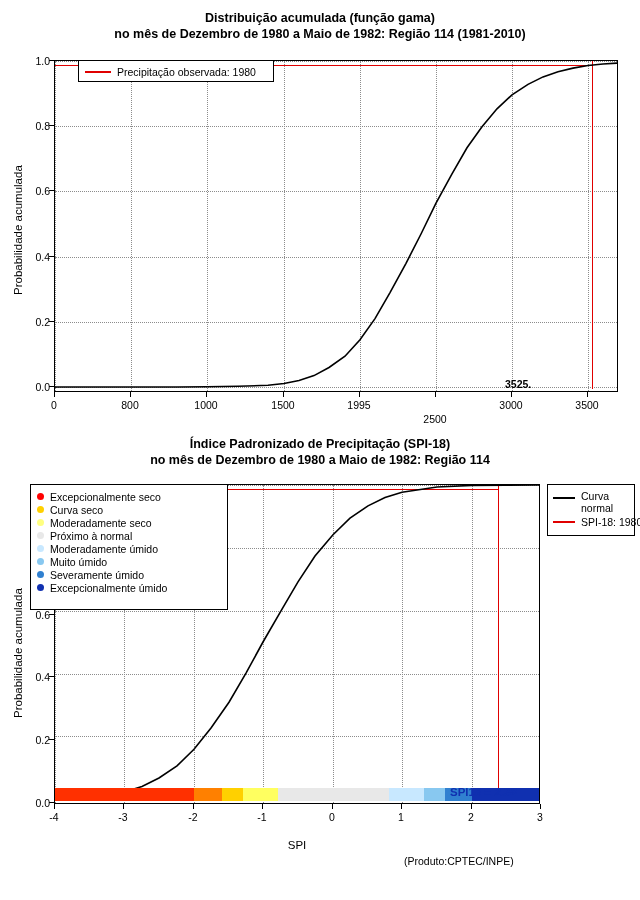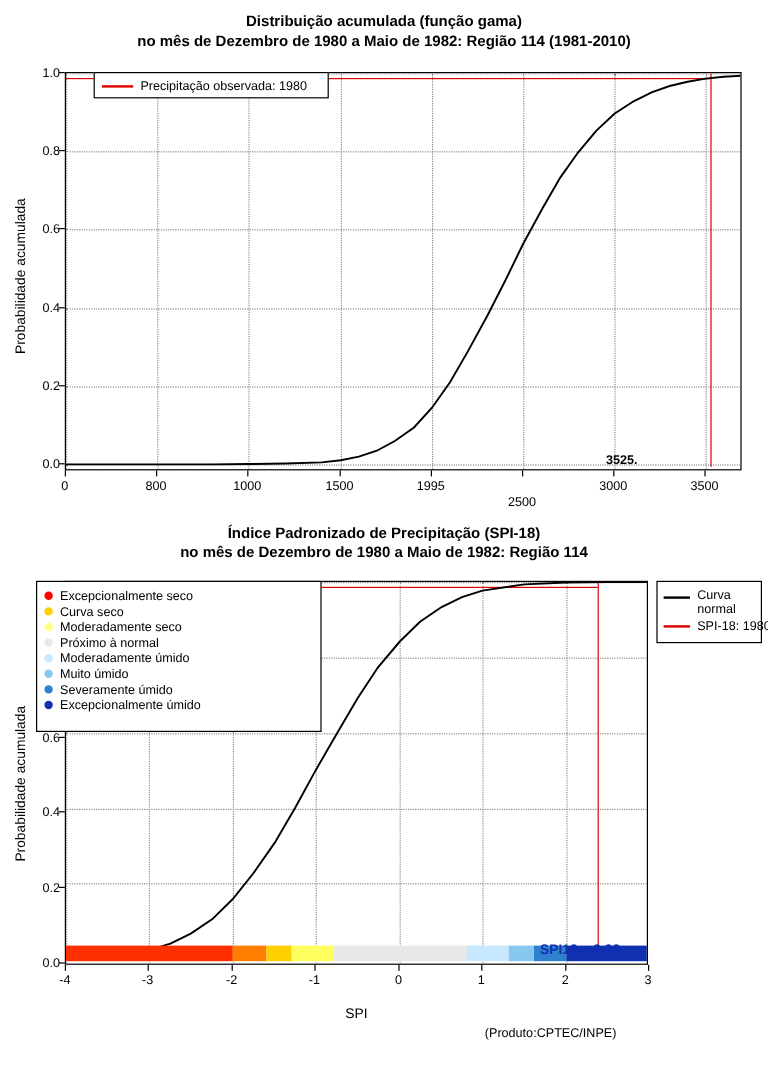--- a/index.html
+++ b/index.html
@@ -311,21 +311,21 @@
   <div class="tickmark-x" style="left:193px; top:376px;"></div>
   <div class="tickmark-x" style="left:262px; top:376px;"></div>
   <div class="tickmark-x" style="left:332px; top:376px;"></div>
   <div class="tickmark-x" style="left:401px; top:376px;"></div>
   <div class="tickmark-x" style="left:471px; top:376px;"></div>
   <div class="tickmark-x" style="left:540px; top:376px;"></div>
 
   <div class="axis-title-x" style="top:411px; width:594px; left:0;">SPI</div>
   <div class="axis-title-y" style="left:12px; top:290px;">Probabilidade acumulada</div>
 
-  <div class="legend-box" style="left:30px; top:56px; width:238px; height:126px; padding:5px 6px;">
+  <div class="legend-box" style="left:30px; top:56px; width:198px; height:126px; padding:5px 6px;">
     <div class="legend-row">
       <span class="legend-dot" style="background:#ff0000;"></span>
       <span class="legend-label">Excepcionalmente seco</span>
     </div>
     <div class="legend-row">
       <span class="legend-dot" style="background:#ffd000;"></span>
       <span class="legend-label">Curva seco</span>
     </div>
     <div class="legend-row">
       <span class="legend-dot" style="background:#ffff80;"></span>

